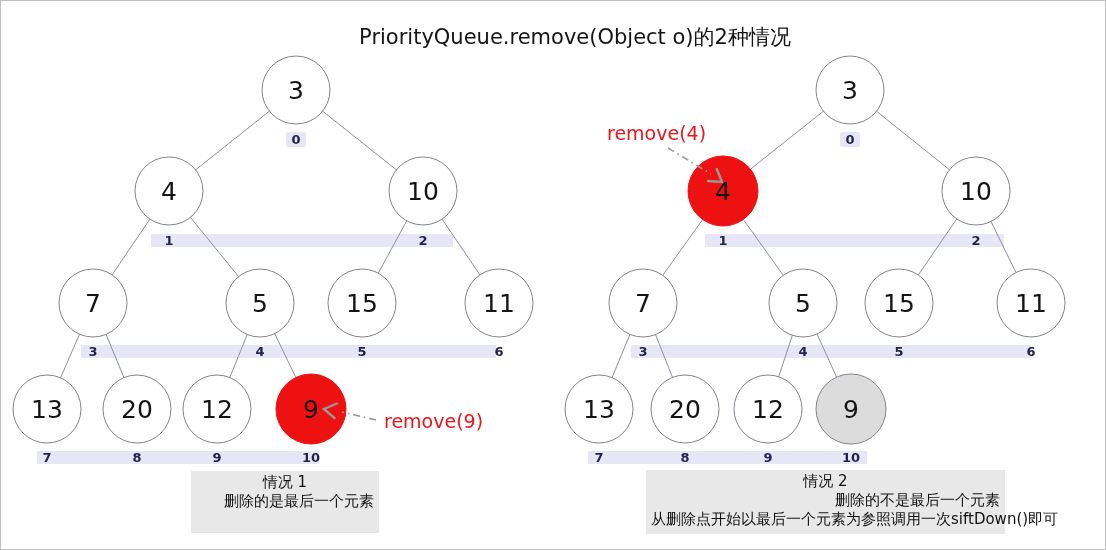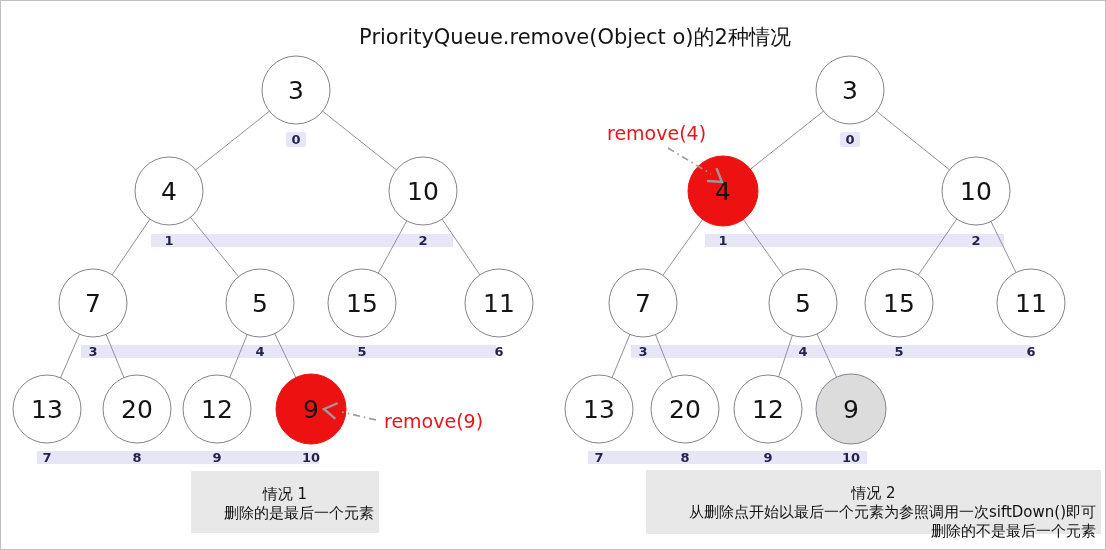--- a/index.html
+++ b/index.html
@@ -8,24 +8,24 @@
     background:#ffffff; border:1px solid #bfbfbf; overflow:hidden;
     font-family:"DejaVu Sans", sans-serif;
   }
   #title {
     position:absolute; top:22px; left:0; right:0; text-align:center;
     padding-left:44px; font-size:21px; color:#151515; white-space:nowrap;
   }
   #diagram { position:absolute; left:0; top:0; }
   .caption {
     position:absolute; background:#e8e8e8; color:#111;
-    font-size:15px; line-height:19px; padding:14px 5px; box-sizing:border-box;
+    font-size:15px; line-height:19px; padding:2px 5px; box-sizing:border-box;
   }
   .caption-1 { left:190px; top:470px; width:188px; height:62px; }
-  .caption-2 { left:645px; top:469px; width:455px; height:64px; }
+  .caption-2 { left:645px; top:469px; width:359px; height:64px; }
   .caption-heading { text-align:center; }
   .caption-line { text-align:right; white-space:nowrap; }
 </style>
 </head>
 <body>
 
 <div id="canvas">
   <div id="title">PriorityQueue.remove(Object o)的2种情况</div>
 
   <svg id="diagram" width="1106" height="550" viewBox="0 0 1106 550">
@@ -135,16 +135,16 @@
       </g>
     </svg>
 
   <div class="caption caption-1">
     <div class="caption-heading">情况 1</div>
     <div class="caption-line">删除的是最后一个元素</div>
   </div>
 
   <div class="caption caption-2">
     <div class="caption-heading">情况 2</div>
+    <div class="caption-line">删除的不是最后一个元素</div>
     <div class="caption-line">从删除点开始以最后一个元素为参照调用一次siftDown()即可</div>
-    <div class="caption-line">删除的不是最后一个元素</div>
   </div>
 </div>
 
 </body></html>

